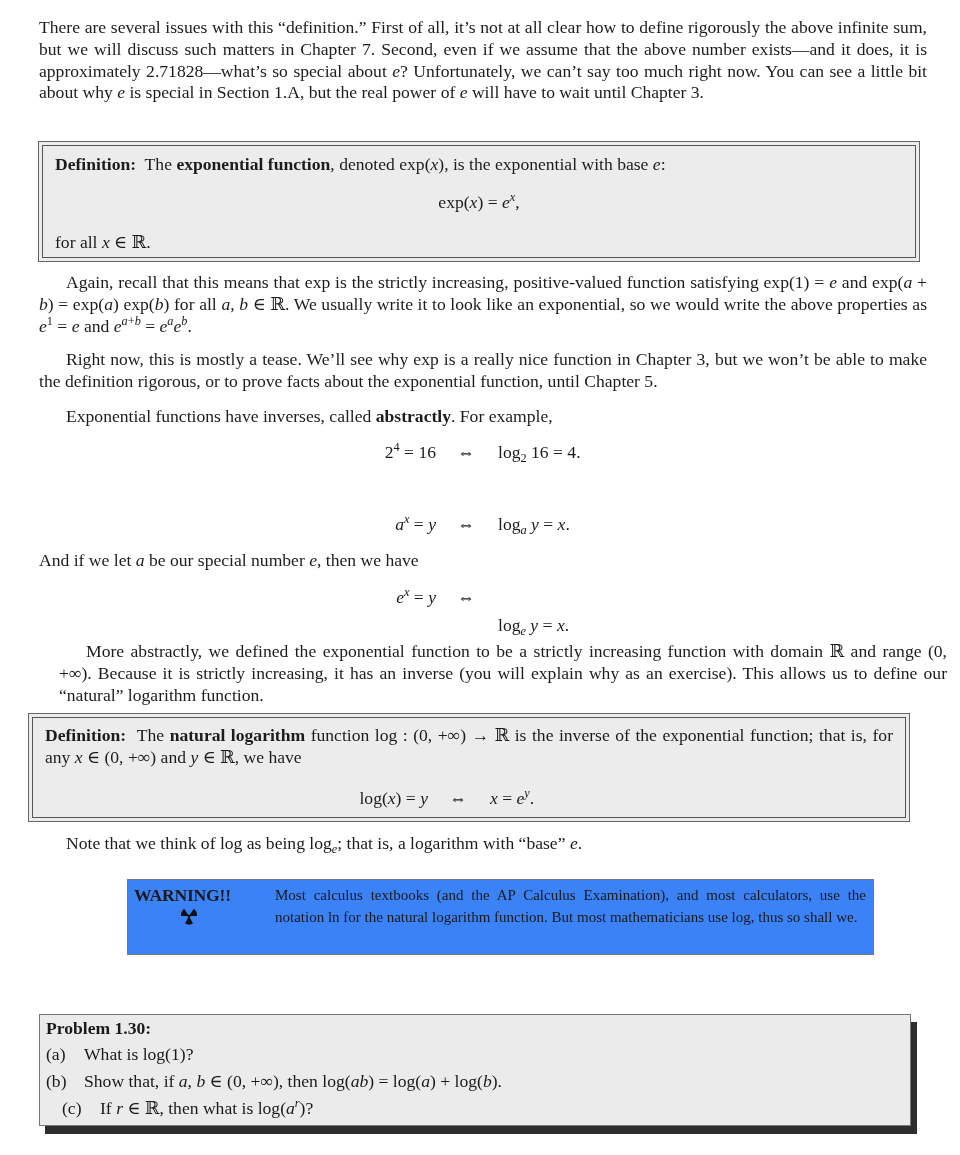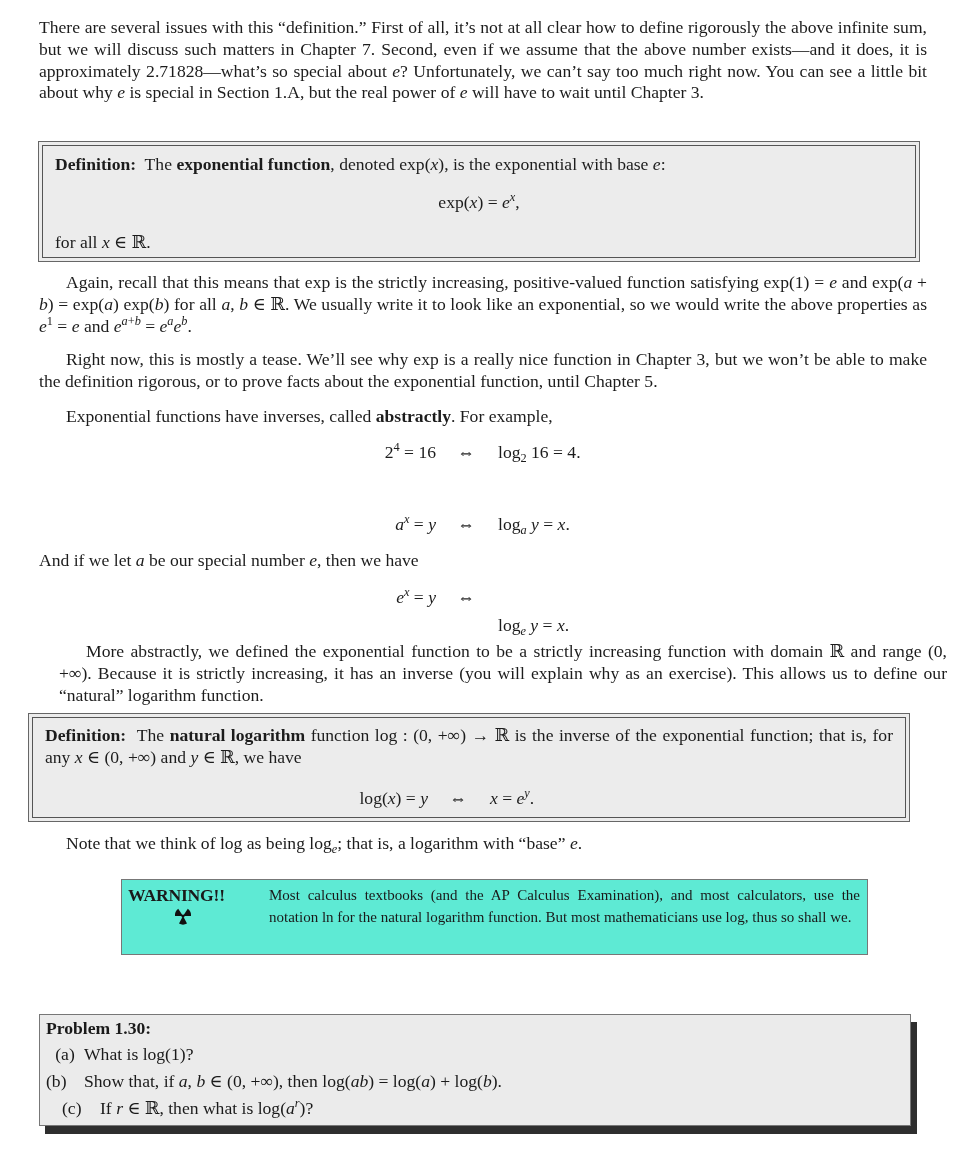--- a/index.html
+++ b/index.html
@@ -41,22 +41,22 @@
       background: #ececec;
       width: 100%; height: 100%; box-sizing: border-box;
       position: relative;
     }
     .defbox .t {
       position: absolute;
       font-family: "Liberation Serif", "DejaVu Serif", serif;
       font-size: 17.6px; line-height: 21.8px; color: #1c1c1c;
     }
     .warnbox {
-      position: absolute; left: 121px; top: 879px; width: 745px; height: 74px;
-      border: 1.5px solid #777; background: #5eead4;
+      position: absolute; left: 127px; top: 879px; width: 745px; height: 74px;
+      border: 1.5px solid #777; background: #3b82f6;
     }
     .warnbox .label {
       position: absolute; left: 6px; top: 5px;
       font-family: "Liberation Serif", "DejaVu Serif", serif;
       font-weight: bold; font-size: 17.6px; letter-spacing: -0.2px;
     }
     .warnbox .icon { position: absolute; left: 52px; top: 27px; width: 18px; height: 18px; }
     .warnbox .body {
       position: absolute; left: 147px; top: 5px; width: 591px;
       font-family: "Liberation Serif", "DejaVu Serif", serif;
@@ -149,18 +149,18 @@
         <path d="M9 9 L5 16.5 A8 8 0 0 0 13 16.5 Z" fill="#111"></path>
       </svg>
     </span>
     <div class="body">Most calculus textbooks (and the AP Calculus Examination), and most calculators, use the notation ln for the natural logarithm function. But most mathematicians use log, thus so shall we.</div>
   </div>
 
 
   <div class="probbox-shadow"></div>
   <div class="probbox">
     <span class="title">Problem 1.30:</span>
-    <div class="item" style="top:28px;text-align:center;"><span class="lbl">(a)</span>What is log(1)?</div>
+    <div class="item" style="top:28px;"><span class="lbl">(a)</span>What is log(1)?</div>
     <div class="item" style="top:55px;"><span class="lbl">(b)</span>Show that, if <i>a</i>, <i>b</i> ∈ (0, +∞), then log(<i>ab</i>) = log(<i>a</i>) + log(<i>b</i>).</div>
     <div class="item" style="top:82px;margin-left:16px;"><span class="lbl">(c)</span>If <i>r</i> ∈ ℝ, then what is log(<i>a</i><sup><i>r</i></sup>)?</div>
   </div>
 
 </div>
 
 </body></html>

